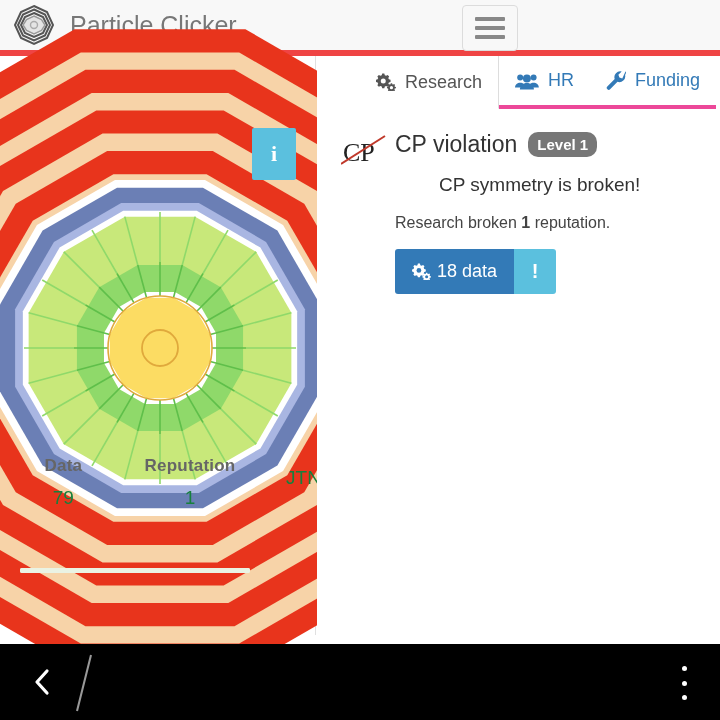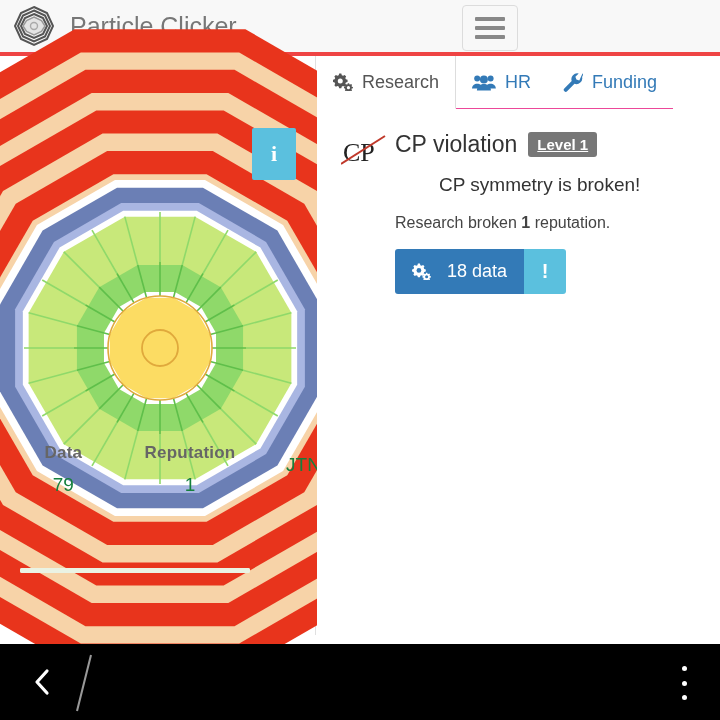--- a/index.html
+++ b/index.html
@@ -9,21 +9,21 @@
     background: #ffffff;
     overflow: hidden;
   }
   #app { position: relative; width: 720px; height: 720px; background:#fff; }
 
   
   .navbar {
     position: absolute; top: 0; left: 0;
     width: 720px; height: 56px;
     background: #f8f8f8;
-    border-bottom: 4px solid #ef4444;
+    border-bottom: 6px solid #ef4444;
     display: flex; align-items: center;
   }
   .brand { display: flex; align-items: center; padding-left: 12px; }
   .brand-logo { width: 44px; height: 44px; flex: 0 0 44px; }
   .brand-title {
     font-size: 25px; color: #777; margin-left: 14px;
     font-weight: 400; white-space: nowrap;
   }
   .navbar-toggle {
     position: absolute; left: 462px; top: 5px;
@@ -59,21 +59,21 @@
     width: 44px; height: 52px;
     background: #5bc0de;
     border: none; border-radius: 2px;
     color: #fff; font-size: 22px; font-weight: bold;
     font-family: "Liberation Serif", serif;
     display: flex; align-items: center; justify-content: center;
     cursor: pointer; z-index: 5;
   }
 
   .stats {
-    position: absolute; left: 0; top: 387px;
+    position: absolute; left: 0; top: 400px;
     width: 380px;
     display: flex;
   }
   .stat { flex: 1; text-align: center; }
   .stat-label {
     font-size: 17px; font-weight: bold; color: #666;
     letter-spacing: .2px;
   }
   .stat-value {
     font-size: 19px; color: #15803d; margin-top: 11px; font-weight: 400;
@@ -84,54 +84,54 @@
     background: #eaf3e4; border-radius: 2px;
   }
   .progress-fill { height: 100%; background: #eaf3e4; border-radius: 2px; }
 
   
   .right-col {
     position: absolute; left: 317px; top: 56px;
     width: 403px; height: 579px;
     background: #fff;
   }
-  .tabs { display: flex; height: 53px; }
+  .tabs { display: flex; height: 53px; padding-left: 43px; }
   .tab {
     display: flex; align-items: center; justify-content: center;
     gap: 9px; font-size: 18px; cursor: pointer;
     background: #fff; color: #337ab7;
-    border-bottom: 1px solid #ec4899;
+    border-bottom: 4px solid #ec4899;
     padding: 0 16px;
   }
   .tab.active {
     color: #555; background: #fff;
     border: 1px solid #ddd; border-bottom-color: #fff;
     border-top: none; border-left: none;
   }
   .tab-icon { display: inline-flex; align-items: center; }
 
   .research-item { position: relative; padding: 22px 0 0 0; }
   .res-icon {
     position: absolute; left: 24px; top: 22px;
     width: 46px; height: 40px;
   }
   .res-body { padding-left: 78px; padding-right: 24px; }
   .res-title-row { display: flex; align-items: center; gap: 11px; }
   .res-title { font-size: 23px; color: #333; font-weight: 400; }
   .res-level {
     background: #777; color: #fff; font-size: 15px; font-weight: bold;
-    padding: 4px 9px; border-radius: 3px; text-decoration: underline;
+    padding: 4px 9px; border-radius: 10px;
   }
   .res-desc { font-size: 19px; color: #333; margin-top: 16px; margin-left: 44px; }
   .res-yield { font-size: 16px; color: #444; margin-top: 18px; }
   .res-yield b { font-weight: bold; }
 
   .res-btn-group { display: flex; margin-top: 17px; }
   .res-btn {
-    display: flex; align-items: center; gap: 16px;
+    display: flex; align-items: center; gap: 6px;
     background: #337ab7; color: #fff;
     border: none; padding: 12px 17px;
     font-size: 18px; cursor: pointer;
     border-radius: 3px 0 0 3px;
   }
   .res-btn-alert {
     background: #5bc0de; color: #fff; border: none;
     width: 42px; display: flex; align-items: center; justify-content: center;
     font-size: 20px; font-weight: bold; cursor: pointer;
     border-radius: 0 3px 3px 0;

